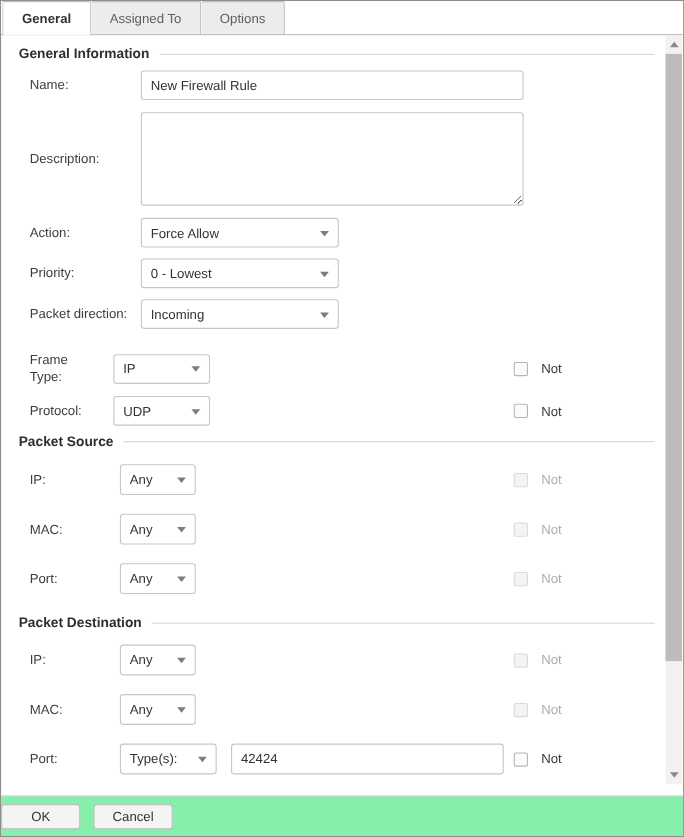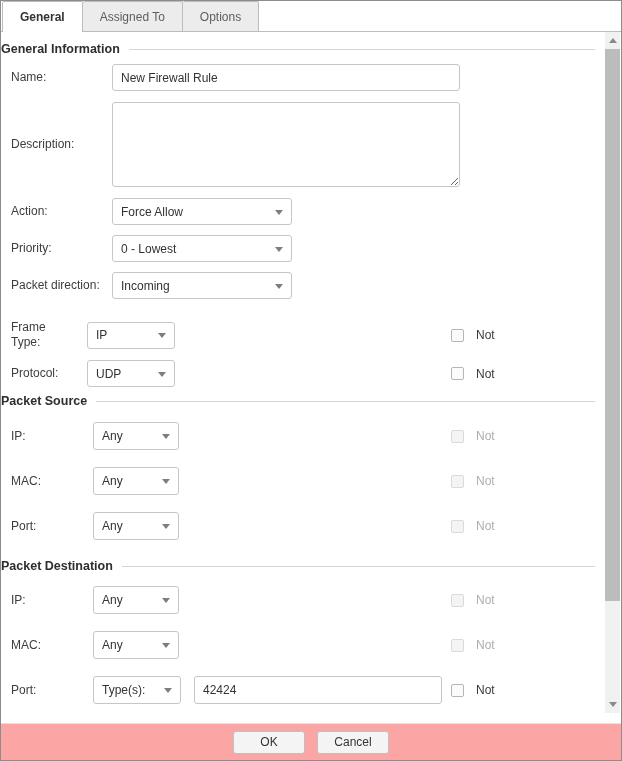--- a/index.html
+++ b/index.html
@@ -23,21 +23,21 @@
     display:flex; align-items:center; padding:0 17px;
     background:#ececec; border:1px solid #bcbcbc; border-bottom:none;
     color:#5e5e5e; border-radius:2px 2px 0 0; cursor:default; position:relative;
   }
   .tab + .tab { border-left:none; }
   .tab.active { background:#fff; color:#333; font-weight:bold; z-index:2; }
   .tab.active::after {
     content:""; position:absolute; left:0; right:0; bottom:-1px; height:1px; background:#fff;
   }
   
-  .content { position:relative; padding-left:0; }
+  .content { position:relative; padding-left:16px; }
   .section-head {
     display:flex; align-items:center; height:18px;
     font-weight:bold; font-size:12.5px; color:#2e2e2e;
     margin:8px 26px 6px 0;
   }
   .section-head .rule { flex:1; height:1px; background:#d6d6d6; margin-left:9px; }
   .row {
     position:relative; display:flex; align-items:center;
     padding-left:10px; margin-right:26px;
   }
@@ -58,21 +58,21 @@
     height:27px; border:1px solid #c6c6c6; border-radius:3px; background:#fff;
     display:flex; align-items:center; padding:0 22px 0 8px;
     position:relative; cursor:default; color:#333;
   }
   .select .arrow {
     position:absolute; right:8px; top:50%; margin-top:-2px;
     width:0; height:0;
     border-left:4px solid transparent; border-right:4px solid transparent;
     border-top:5px solid #7d7d7d;
   }
-  .w180 { width:180px; } .w88 { width:88px; } .w86 { width:86px; }
+  .w180 { width:180px; } .w88 { width:88px; } .w86 { width:69px; }
   .not {
     position:absolute; left:450px; top:50%; transform:translateY(-50%);
     display:flex; align-items:center;
   }
   .cb {
     width:13px; height:13px; border:1px solid #b5b5b5; border-radius:2px;
     background:#fbfbfb; flex-shrink:0;
   }
   .not .nlbl { margin-left:12px; color:#3a3a3a; }
   .not.disabled .cb { border-color:#dadada; background:#f4f4f4; }
@@ -94,22 +94,22 @@
     position:absolute; left:0; width:15px; height:17px;
     display:flex; align-items:center; justify-content:center;
   }
   .scroll-btn.up { top:0; } .scroll-btn.down { bottom:0; }
   .tri-up { width:0;height:0;border-left:4px solid transparent;border-right:4px solid transparent;border-bottom:5px solid #8a8a8a; }
   .tri-down { width:0;height:0;border-left:4px solid transparent;border-right:4px solid transparent;border-top:5px solid #8a8a8a; }
   .thumb { position:absolute; top:17px; left:0; width:15px; height:552px; background:#bcbcbc; }
   
   .footer {
     position:absolute; left:0; right:0; bottom:0; height:37px;
-    border-top:1px solid #e2e2e2; background:#fca5a5;
-    display:flex; align-items:center; justify-content:center;
+    border-top:1px solid #e2e2e2; background:#86efac;
+    display:flex; align-items:center; justify-content:flex-start;
     padding-right:0; gap:12px;
   }
   .btn {
     width:72px; height:23px; background:#f4f4f4; border:1px solid #c0c0c0;
     border-radius:3px; font:inherit; color:#333; cursor:pointer;
     display:flex; align-items:center; justify-content:center;
   }
 </style>
 </head>
 <body>

